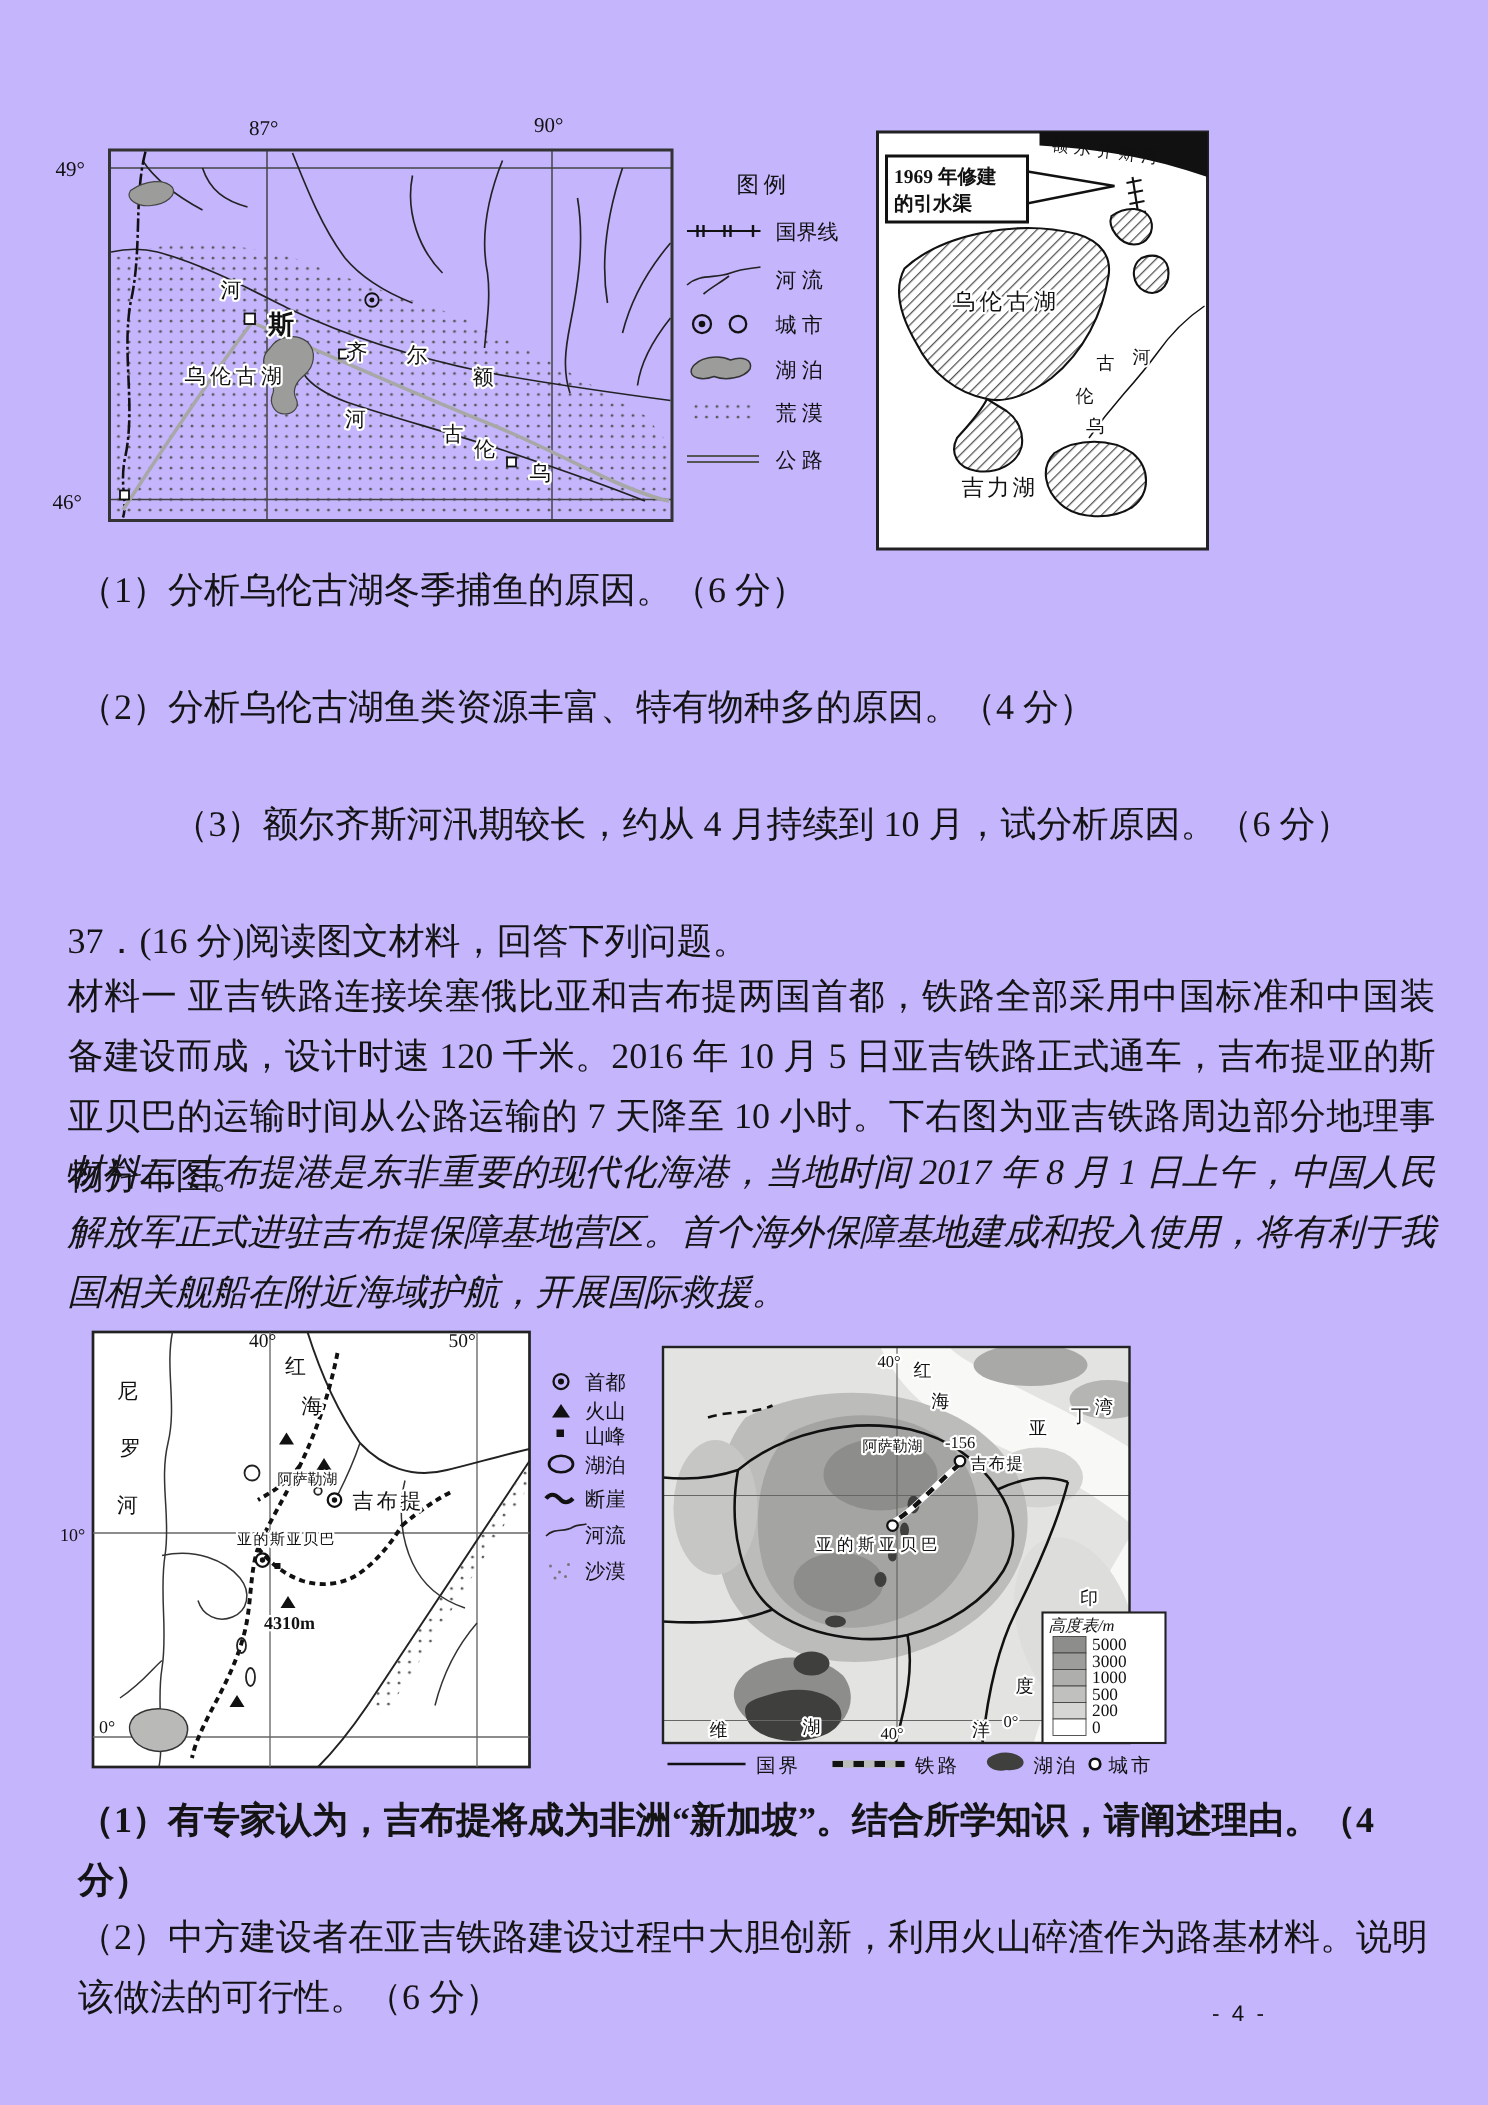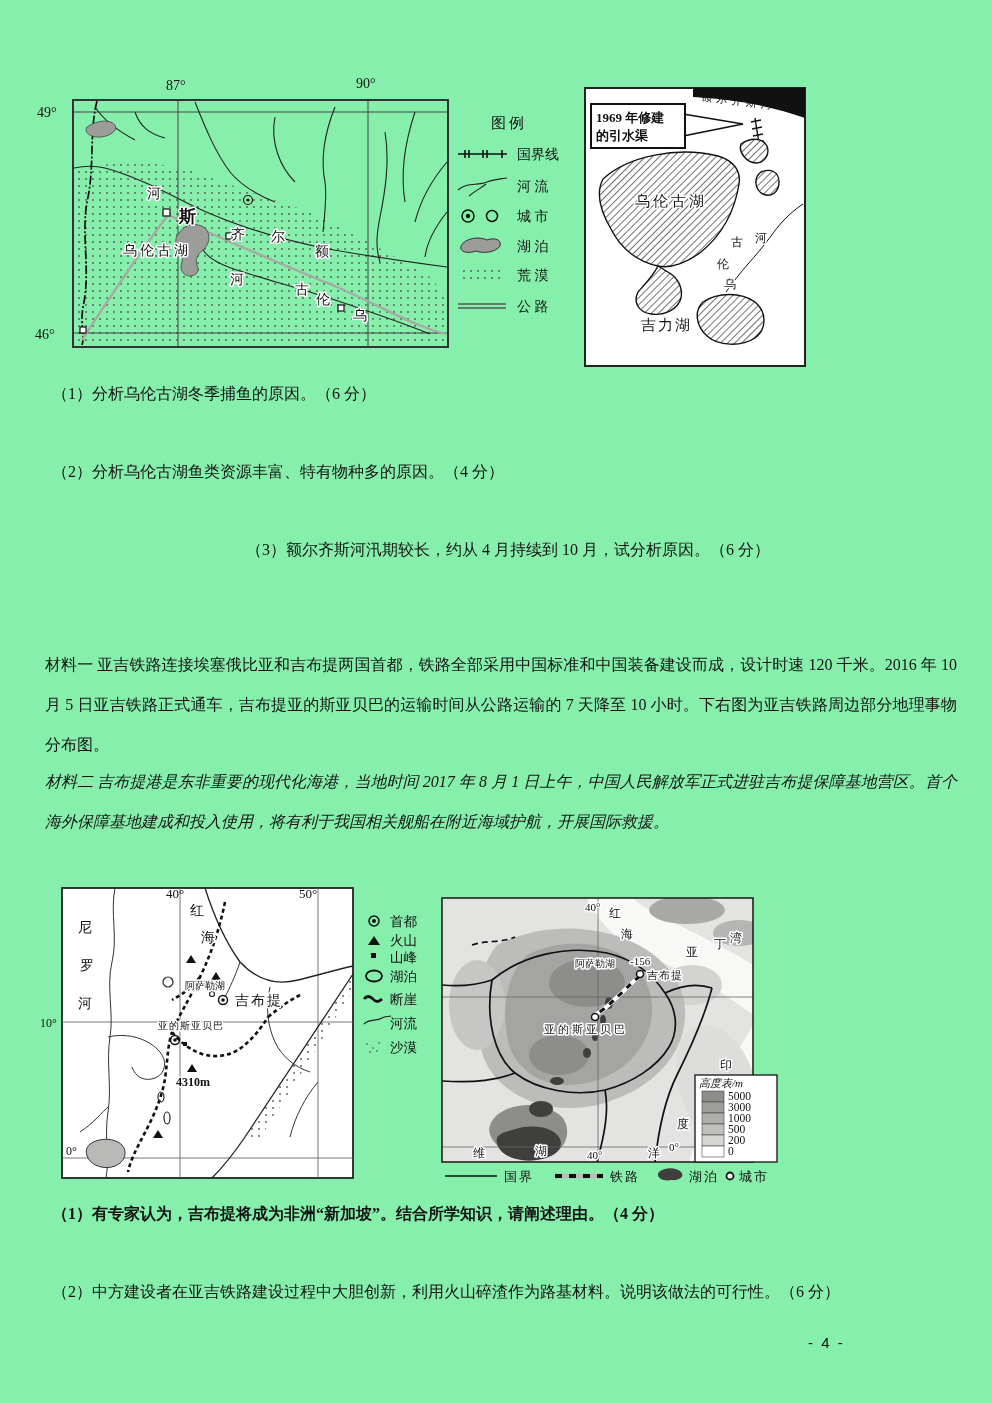--- a/index.html
+++ b/index.html
@@ -1,21 +1,21 @@
 <!DOCTYPE html>
 <html><head>
 <meta charset="utf-8">
 <style>
   html,body{margin:0;padding:0;background:#888;}
   .page{
-    position:relative; width:992px; height:1403px; background:#86efac;
+    position:relative; width:992px; height:1403px; background:#c4b5fd;
     font-family:"Liberation Serif","DejaVu Serif",serif; color:#111;
     overflow:hidden; margin:0 auto;
   }
-  .tline{position:absolute; font-size:16px; line-height:40px; color:#141414; width:912px;}
+  .tline{position:absolute; font-size:24px; line-height:40px; color:#141414; width:912px;}
   .q{left:52px;}
   .mat{left:45px; text-align:justify;}
   .pageno{position:absolute; left:808px; top:1334px; font-size:15px; letter-spacing:2px; font-family:"Liberation Sans",sans-serif;}
   svg{position:absolute; overflow:visible;}
   svg text{font-family:"Liberation Serif","DejaVu Serif",serif; fill:#111;}
   .halo{paint-order:stroke; stroke:#ffffff; stroke-width:3px; stroke-linejoin:round;}
 </style>
 </head>
 <body>
 
@@ -177,20 +177,21 @@
       <text class="halo" x="134" y="184">伦</text>
       <text class="halo" x="141" y="204">乌</text>
     </g>
     <text class="halo" x="58" y="246" font-size="15" letter-spacing="2">吉力湖</text>
   </svg>
 
   <div class="tline q" style="top:374px;">（1）分析乌伦古湖冬季捕鱼的原因。（6 分）</div>
   <div class="tline q" style="top:452px;">（2）分析乌伦古湖鱼类资源丰富、特有物种多的原因。（4 分）</div>
   <div class="tline q" style="top:530px;text-align:center;">（3）额尔齐斯河汛期较长，约从 4 月持续到 10 月，试分析原因。（6 分）</div>
 
+  <div class="tline mat" style="top:608px;">37．(16 分)阅读图文材料，回答下列问题。</div>
   <div class="tline mat" style="top:645px;">材料一  亚吉铁路连接埃塞俄比亚和吉布提两国首都，铁路全部采用中国标准和中国装备建设而成，设计时速 120 千米。2016 年 10 月 5 日亚吉铁路正式通车，吉布提亚的斯亚贝巴的运输时间从公路运输的 7 天降至 10 小时。下右图为亚吉铁路周边部分地理事物分布图。</div>
   <div class="tline mat" style="top:762px;font-style:italic;">材料二  吉布提港是东非重要的现代化海港，当地时间 2017 年 8 月 1 日上午，中国人民解放军正式进驻吉布提保障基地营区。首个海外保障基地建成和投入使用，将有利于我国相关舰船在附近海域护航，开展国际救援。</div>
 
   <svg style="left:40px; top:882px;" width="390" height="303" viewBox="0 0 390 303">
     <rect x="22" y="6" width="291" height="290" fill="#fff" stroke="#222" stroke-width="1.8"></rect>
 
     <g stroke="#666" stroke-width="0.9">
       <line x1="140" y1="6" x2="140" y2="296"></line>
       <line x1="278" y1="6" x2="278" y2="296"></line>
       <line x1="22" y1="140" x2="313" y2="140"></line>

